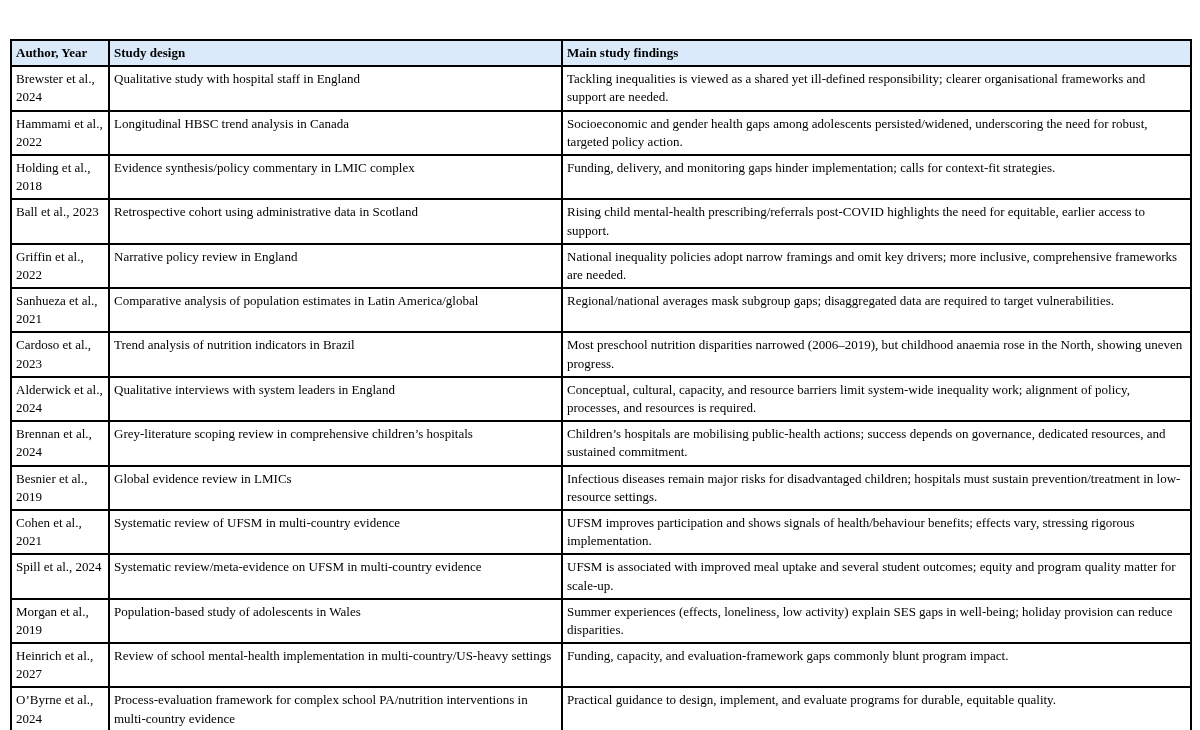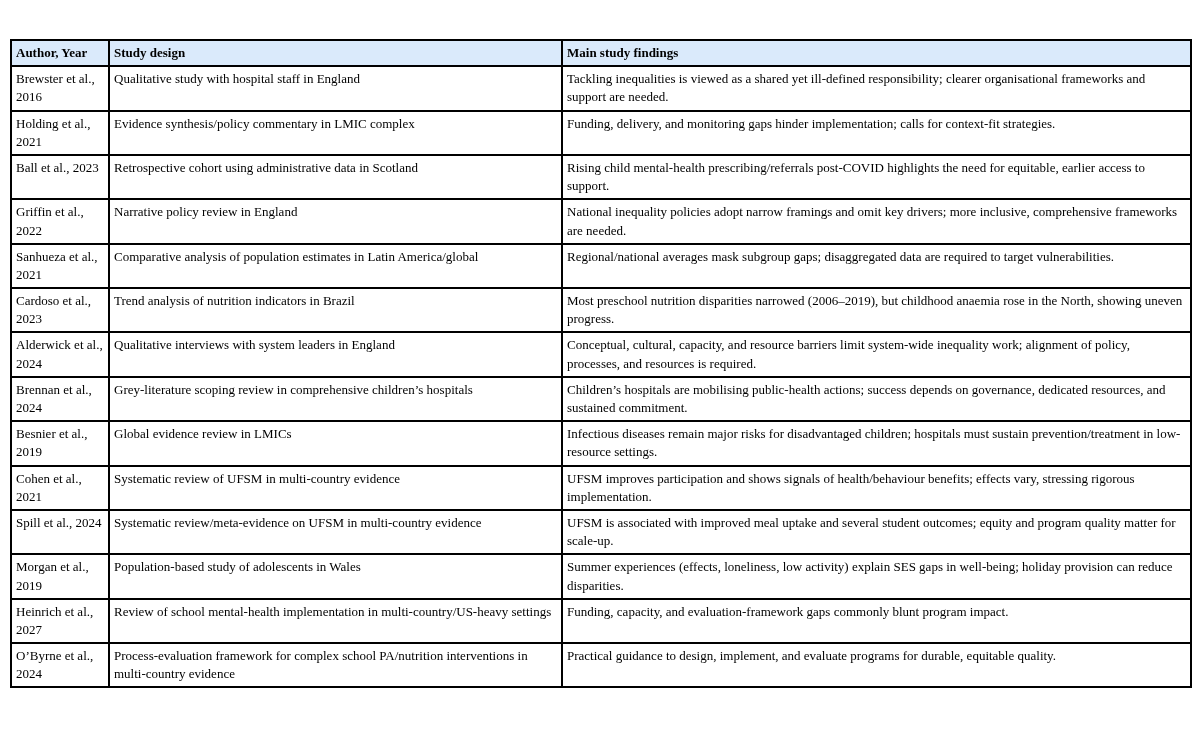--- a/index.html
+++ b/index.html
@@ -54,26 +54,31 @@
     </colgroup>
     <thead>
       <tr>
         <th>Author, Year</th>
         <th>Study design</th>
         <th>Main study findings</th>
       </tr>
     </thead>
     <tbody>
         <tr>
-          <td>Brewster et al., 2016</td>
+          <td>Brewster et al., 2024</td>
           <td>Qualitative study with hospital staff in England</td>
           <td>Tackling inequalities is viewed as a shared yet ill-defined responsibility; clearer organisational frameworks and support are needed.</td>
         </tr>
         <tr>
-          <td>Holding et al., 2021</td>
+          <td>Hammami et al., 2022</td>
+          <td>Longitudinal HBSC trend analysis in Canada</td>
+          <td>Socioeconomic and gender health gaps among adolescents persisted/widened, underscoring the need for robust, targeted policy action.</td>
+        </tr>
+        <tr>
+          <td>Holding et al., 2018</td>
           <td>Evidence synthesis/policy commentary in LMIC complex</td>
           <td>Funding, delivery, and monitoring gaps hinder implementation; calls for context-fit strategies.</td>
         </tr>
         <tr>
           <td>Ball et al., 2023</td>
           <td>Retrospective cohort using administrative data in Scotland</td>
           <td>Rising child mental-health prescribing/referrals post-COVID highlights the need for equitable, earlier access to support.</td>
         </tr>
         <tr>
           <td>Griffin et al., 2022</td>

